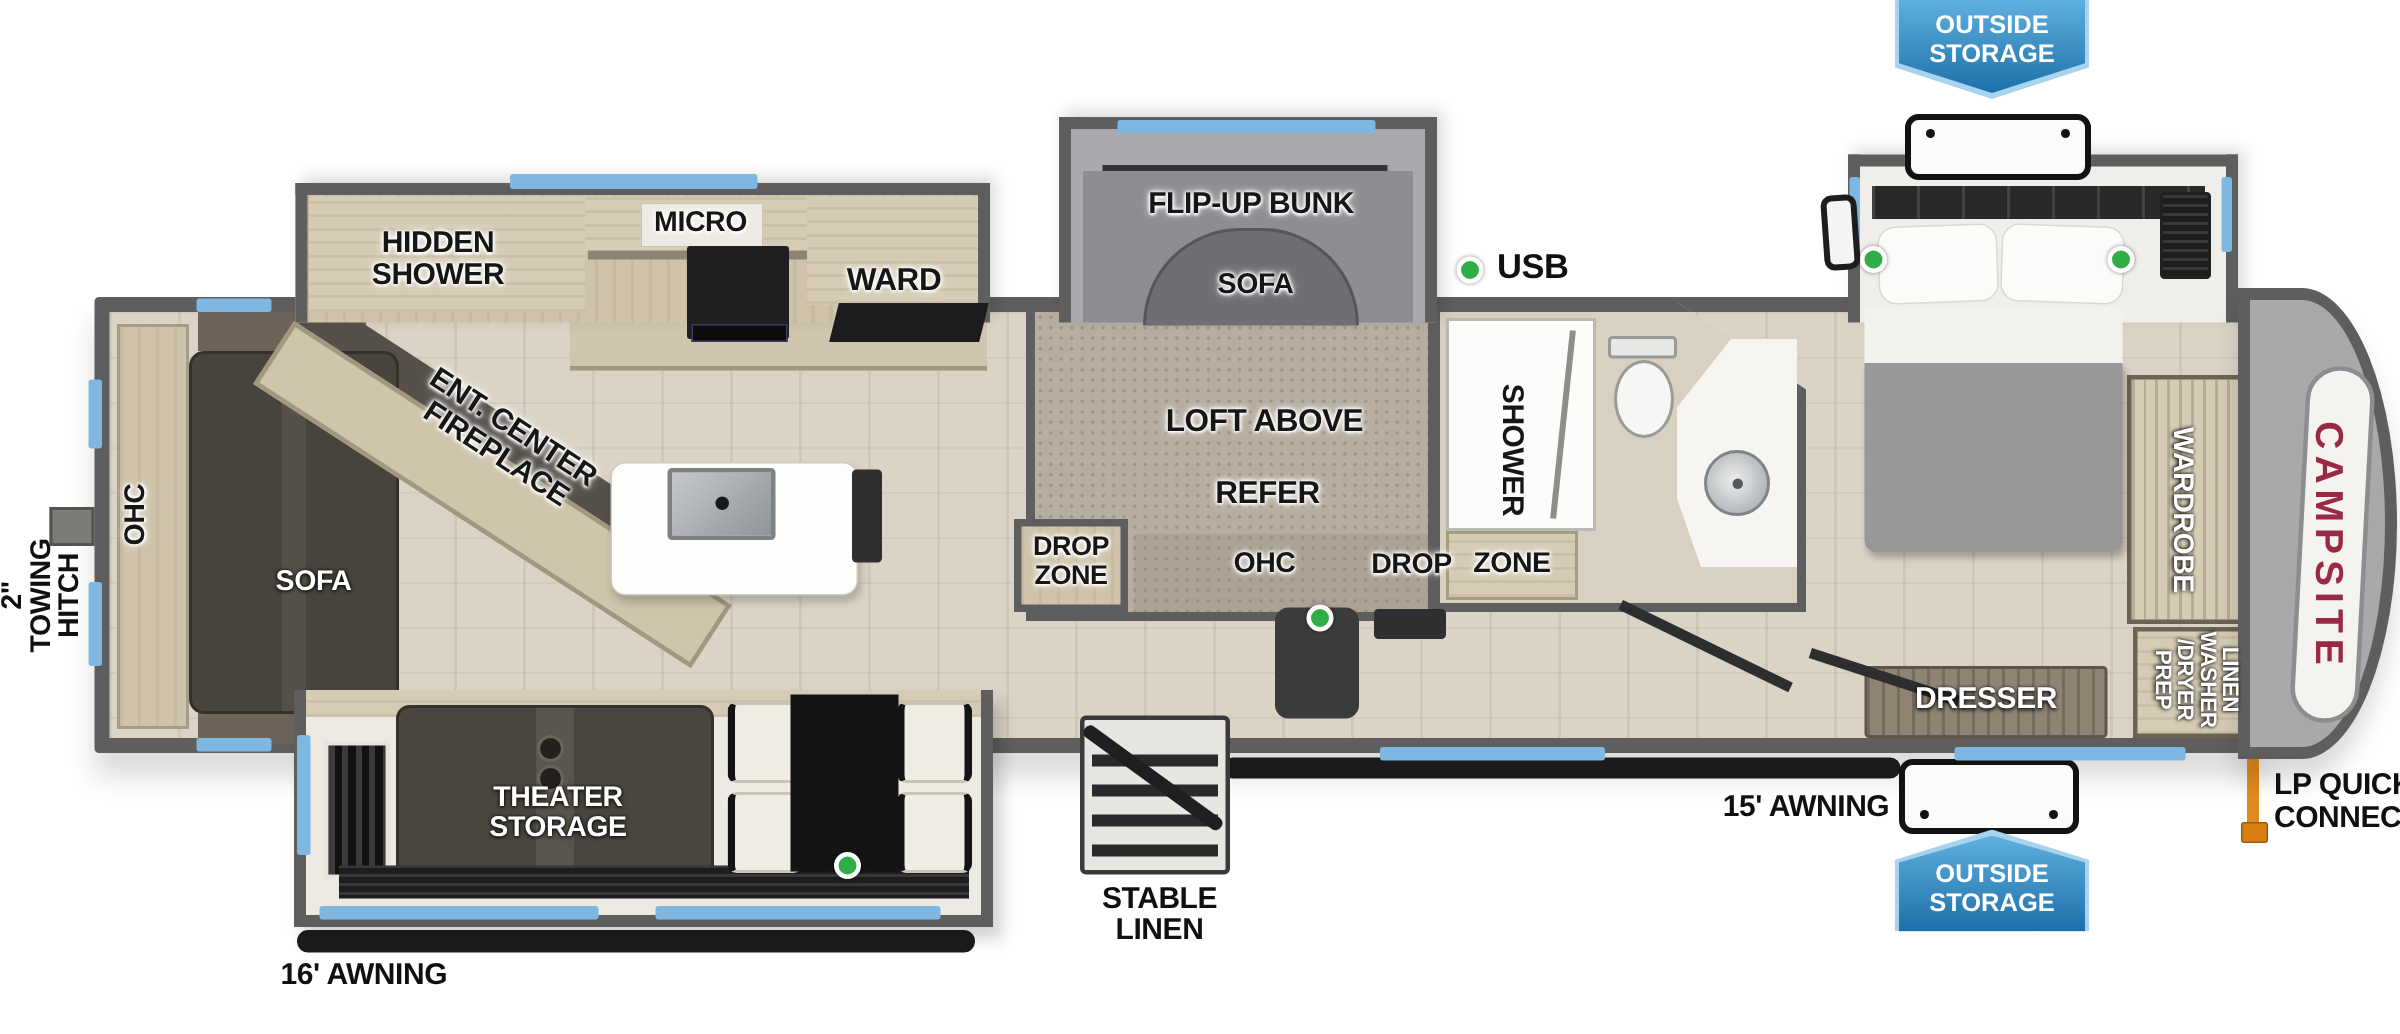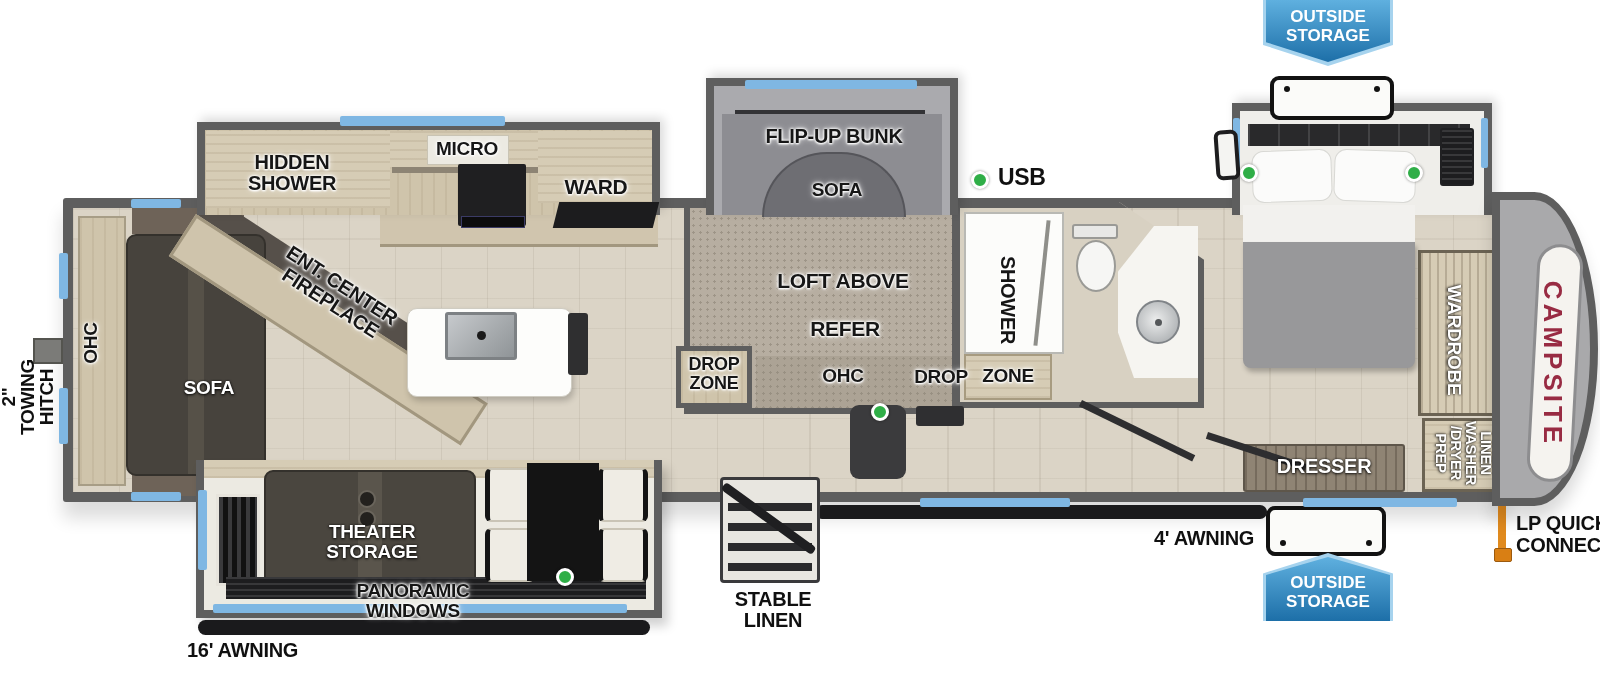--- a/index.html
+++ b/index.html
@@ -158,40 +158,39 @@
   <div class="lbl light" style="left:292px;top:522px;width:160px;height:24px;font-size:19px;">THEATER STORAGE</div>
 
   <div class="chair" style="left:485px;top:468px;width:40px;height:50px;"></div>
   <div class="chair" style="left:485px;top:528px;width:40px;height:50px;"></div>
   <div class="chair" style="left:598px;top:468px;width:40px;height:50px;"></div>
   <div class="chair" style="left:598px;top:528px;width:40px;height:50px;"></div>
   <div class="abs" style="left:527px;top:463px;width:72px;height:118px;background:#141414;z-index:6;"></div>
   <div class="dot" style="left:556px;top:568px;"></div>
 
   <div class="abs darkband" style="left:226px;top:577px;width:420px;height:22px;z-index:5;"></div>
-  <div class="lbl dark" style="left:318px;top:581px;width:190px;height:24px;font-size:19px;">PANORAMIC WINDOWS</div>
   <div class="win" style="left:213px;top:604px;width:186px;height:9px;"></div>
   <div class="win" style="left:437px;top:604px;width:190px;height:9px;"></div>
   <div class="win" style="left:198px;top:490px;width:9px;height:80px;"></div>
 
   <div class="abs" style="left:198px;top:620px;width:452px;height:15px;background:#1a1a1c;border-radius:8px;z-index:6;"></div>
   <div class="lbl plain" style="left:187px;top:640px;width:130px;height:24px;font-size:20px;text-align:left;">16' AWNING</div>
 
   <div class="abs" style="left:720px;top:477px;width:100px;height:106px;background:#e8e6e0;border:3px solid #3a3a3c;box-sizing:border-box;border-radius:4px;z-index:5;"></div>
   <div class="abs" style="left:728px;top:503px;width:84px;height:8px;background:#2a2a2c;z-index:6;"></div>
   <div class="abs" style="left:728px;top:523px;width:84px;height:8px;background:#2a2a2c;z-index:6;"></div>
   <div class="abs" style="left:728px;top:543px;width:84px;height:8px;background:#2a2a2c;z-index:6;"></div>
   <div class="abs" style="left:728px;top:563px;width:84px;height:8px;background:#2a2a2c;z-index:6;"></div>
   <div class="abs" style="left:726px;top:482px;width:112px;height:9px;background:#1f1f21;border-radius:4px;transform:rotate(36deg);transform-origin:0 0;z-index:7;"></div>
   <div class="lbl plain" style="left:703px;top:589px;width:140px;height:24px;font-size:20px;">STABLE LINEN</div>
 
   <div class="abs" style="left:815px;top:505px;width:452px;height:14px;background:#1a1a1c;border-radius:7px;z-index:4;"></div>
   <div class="win" style="left:920px;top:498px;width:150px;height:9px;"></div>
   <div class="win" style="left:1303px;top:498px;width:154px;height:9px;"></div>
-  <div class="lbl plain" style="left:1144px;top:528px;width:120px;height:24px;font-size:20px;">4' AWNING</div>
+  <div class="lbl plain" style="left:1144px;top:528px;width:120px;height:24px;font-size:20px;">15' AWNING</div>
 
   <div class="board" style="left:1266px;top:506px;width:112px;height:42px;">
     <div class="bdot" style="left:10px;bottom:6px;"></div>
     <div class="bdot" style="right:10px;bottom:6px;"></div>
   </div>
 
   <div class="abs" style="left:1498px;top:500px;width:8px;height:58px;background:#e08a1e;z-index:6;"></div>
   <div class="abs" style="left:1494px;top:548px;width:16px;height:12px;background:#d97f14;border:1px solid #9c5a0e;border-radius:2px;z-index:7;"></div>
   <div class="lbl plain" style="left:1516px;top:512px;width:110px;height:46px;font-size:20px;text-align:left;line-height:1.1;">LP QUICK
 CONNECT</div>

